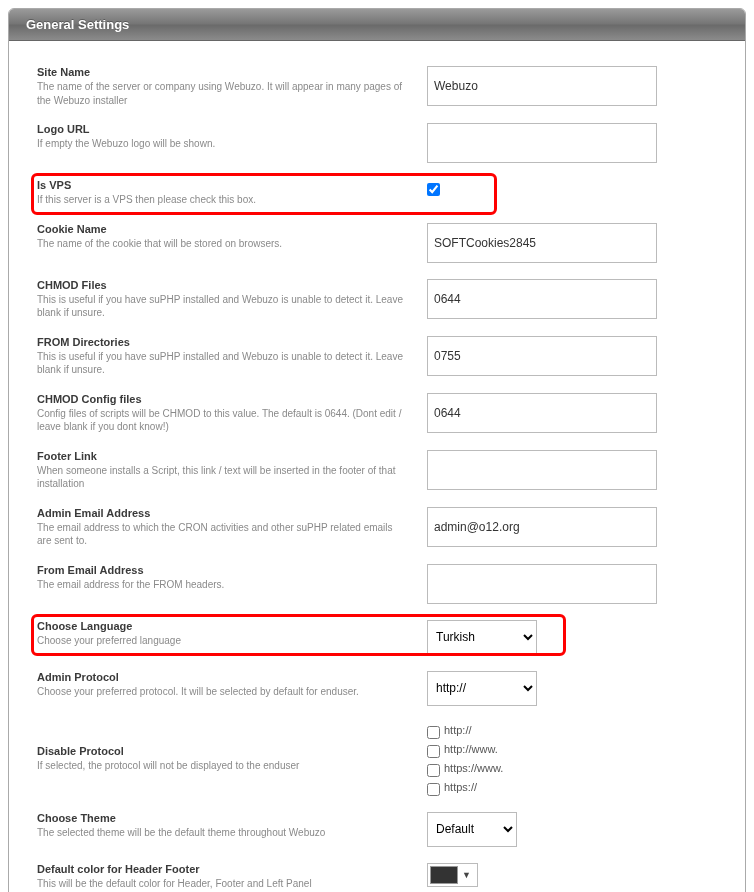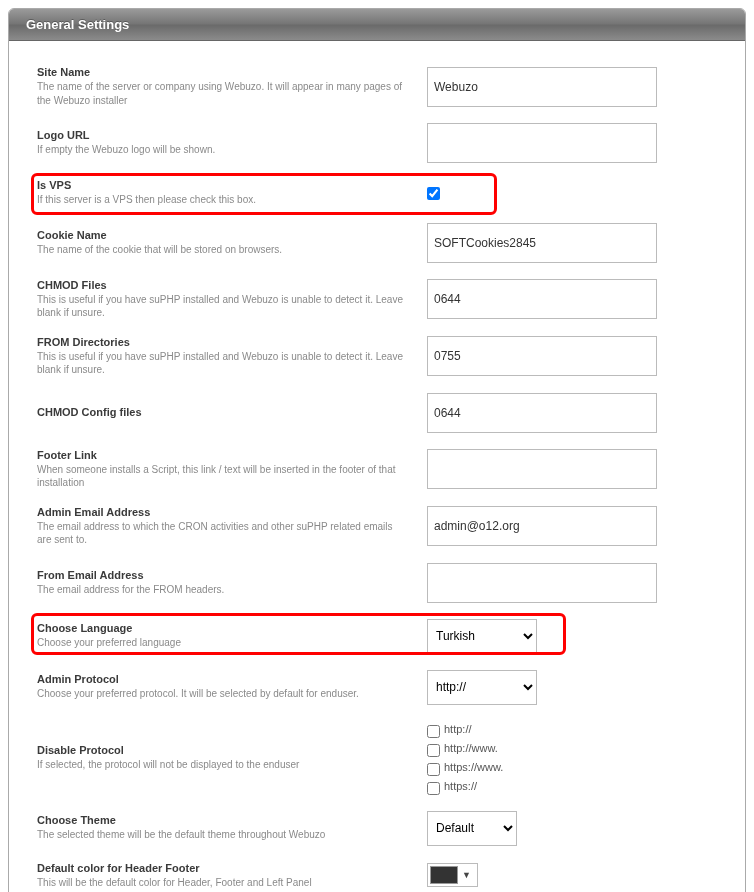--- a/index.html
+++ b/index.html
@@ -22,21 +22,21 @@
     font-size: 13px;
     padding: 8px 17px;
     border-bottom: 1px solid #666;
     text-shadow: 0 -1px 0 rgba(0,0,0,0.3);
   }
   .panel-body {
     padding: 25px 28px 10px 28px;
   }
   .row {
     display: flex;
-    align-items: center;
+    align-items: flex-start;
     margin-bottom: 16px;
     position: relative;
   }
   .lbl {
     width: 390px;
     padding-right: 20px;
   }
   .lbl .title {
     font-weight: bold;
     color: #3a3a3a;
@@ -185,20 +185,21 @@
         <div class="desc">This is useful if you have suPHP installed and Webuzo is unable to detect it. Leave blank if unsure.</div>
       </div>
       <div class="ctrl">
         <input type="text" value="0755" style="">
       </div>
     </div>
 
     <div class="row">
       <div class="lbl">
         <div class="title">CHMOD Config files</div>
+        <div class="desc">Config files of scripts will be CHMOD to this value. The default is 0644. (Dont edit / leave blank if you dont know!)</div>
       </div>
       <div class="ctrl">
         <input type="text" value="0644" style="">
       </div>
     </div>
 
     <div class="row">
       <div class="lbl">
         <div class="title">Footer Link</div>
         <div class="desc">When someone installs a Script, this link / text will be inserted in the footer of that installation</div>

